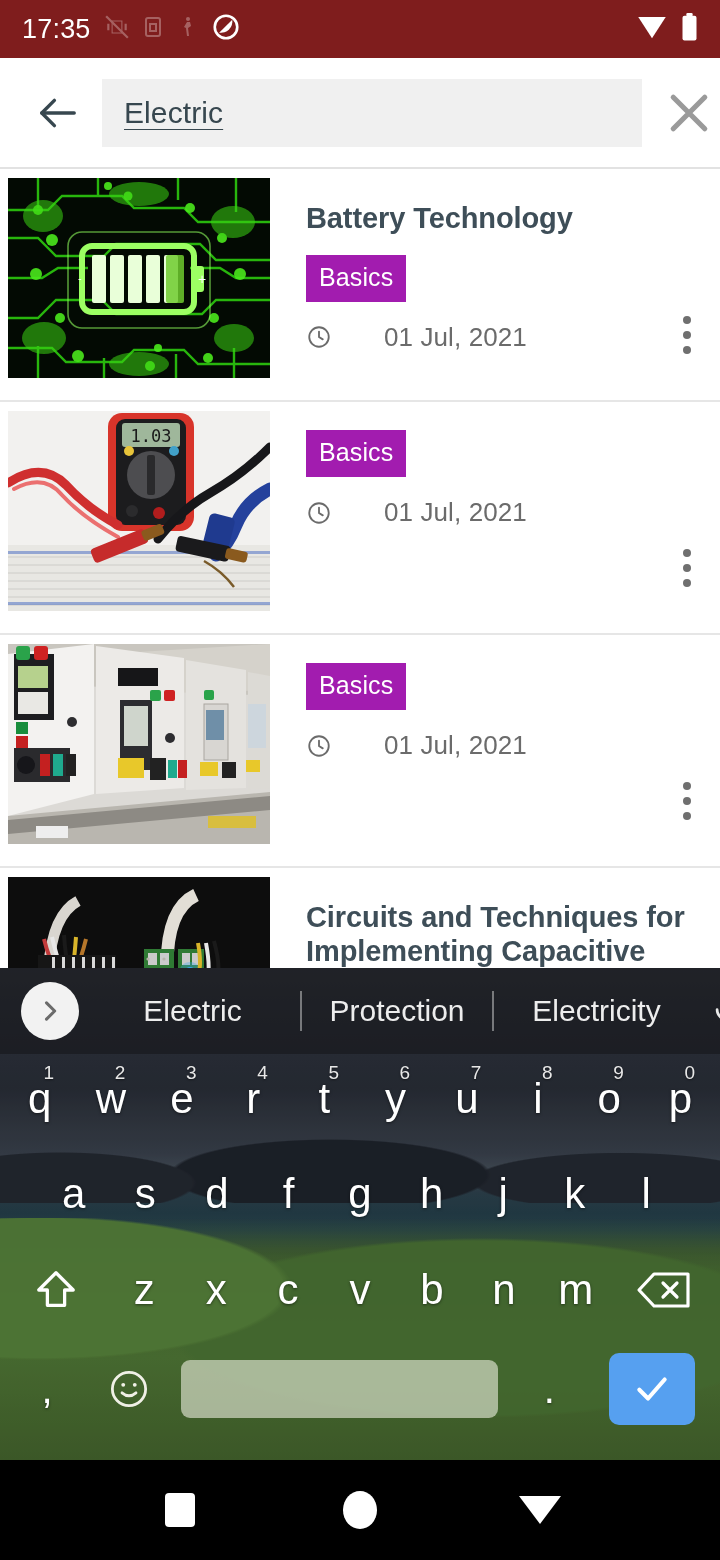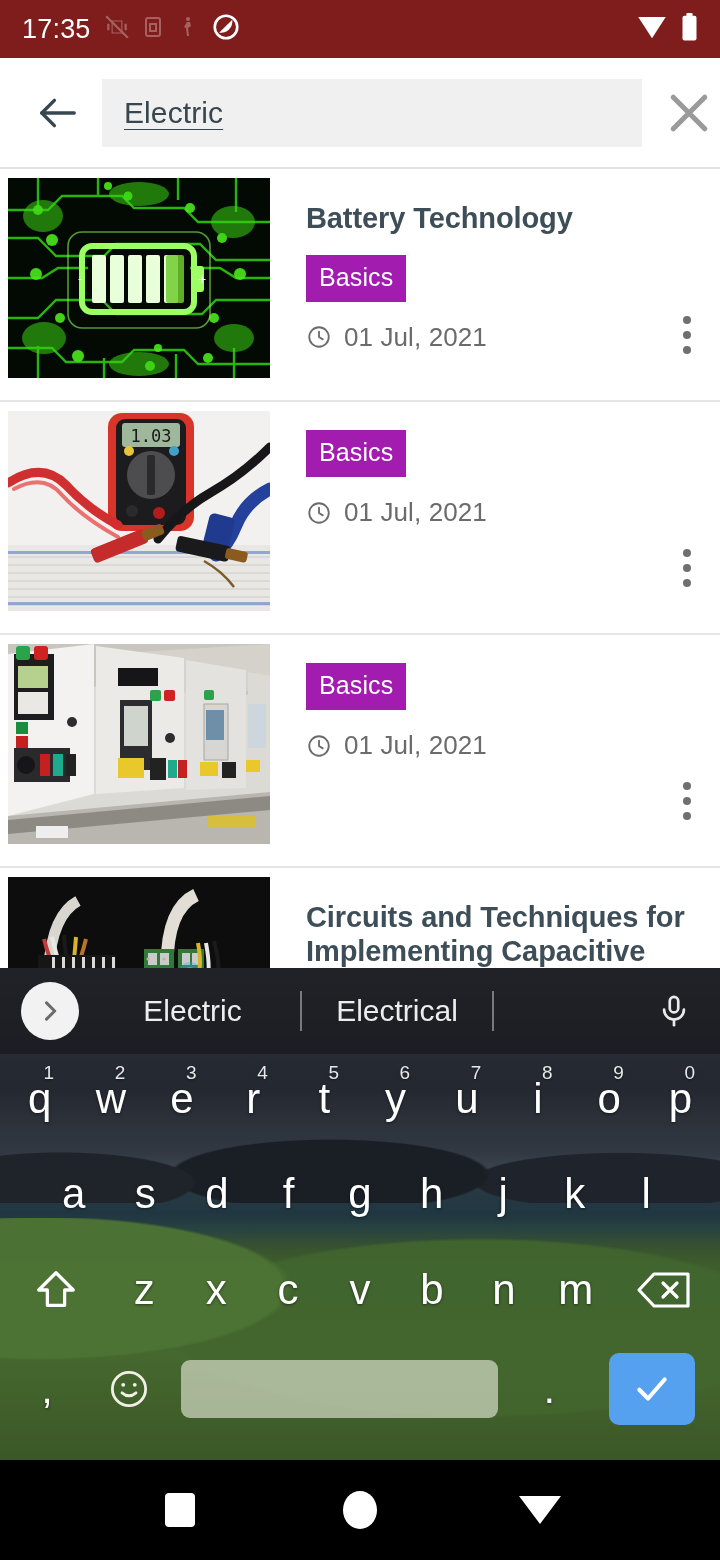--- a/index.html
+++ b/index.html
@@ -100,20 +100,21 @@
   }
   .badge {
     display: inline-block; background: #a21caf; color: #fff;
     font-size: 25px; line-height: 1;
     padding: 10px 13px 12px 13px;
     margin-top: 19px; letter-spacing: .1px;
   }
   .datarow {
     display: flex; align-items: center;
     margin-top: 20px;
+    gap: 40px;
   }
   .date-text {
     font-size: 26px; color: #6b6b6b; margin-left: 12px;
     letter-spacing: .1px;
   }
   .kebab {
     position: absolute; right: 22px; bottom: 24px;
     width: 22px; display: flex; flex-direction: column;
     align-items: center; gap: 7px;
   }
@@ -559,22 +560,23 @@
 
     <div class="suggestbar">
       <div class="sugg-chevron">
         <svg width="28" height="28" viewBox="0 0 24 24" fill="none" stroke="#6b6b6b" stroke-width="2.6" stroke-linecap="round" stroke-linejoin="round">
             <path d="M9 5l7 7-7 7"></path>
           </svg>
       </div>
       <div class="sugg-list">
         <div class="sugg s1">Electric</div>
         <div class="sugg-div"></div>
-        <div class="sugg s2">Electrical</div>
+        <div class="sugg s2">Protection</div>
         <div class="sugg-div"></div>
+        <div class="sugg s3">Electricity</div>
       </div>
       <div class="mic">
         <svg width="34" height="40" viewBox="0 0 24 24" fill="none" stroke="#e9e9e9" stroke-width="1.9" stroke-linecap="round">
           <rect x="9" y="2" width="6" height="11" rx="3"></rect>
             <path d="M5 11a7 7 0 0 0 14 0"></path>
             <path d="M12 18v4"></path>
         </svg>
       </div>
     </div>
 

